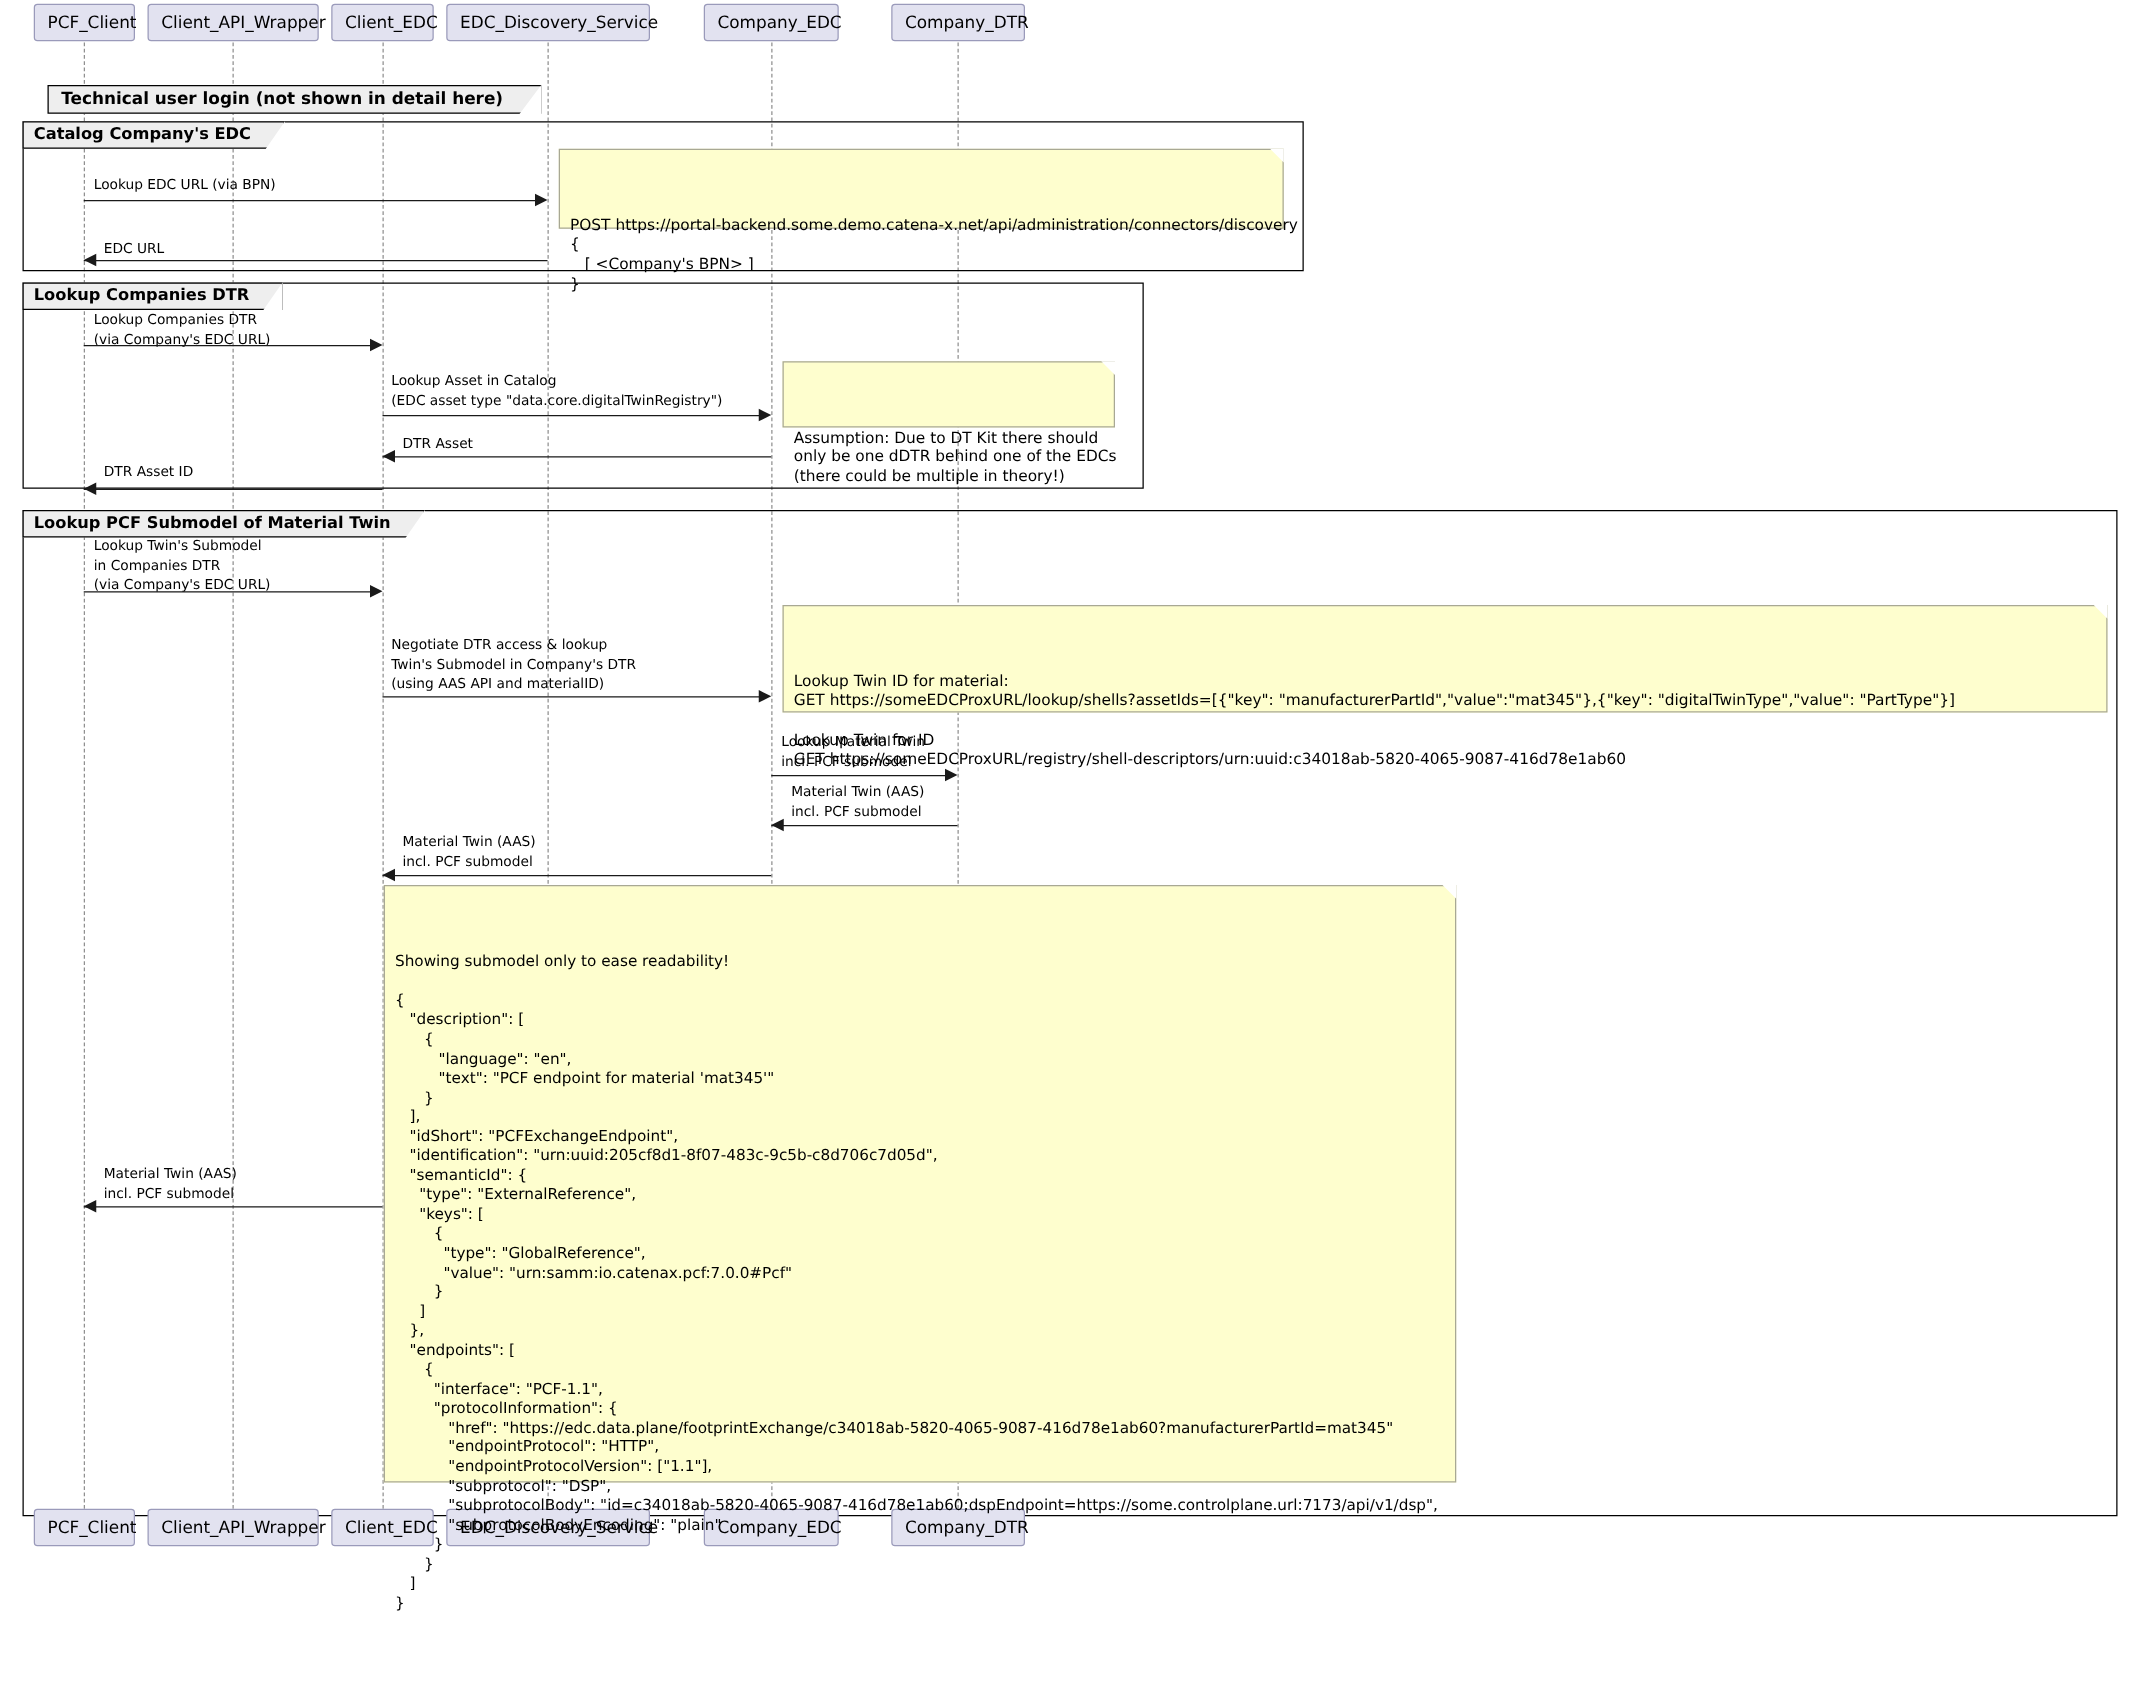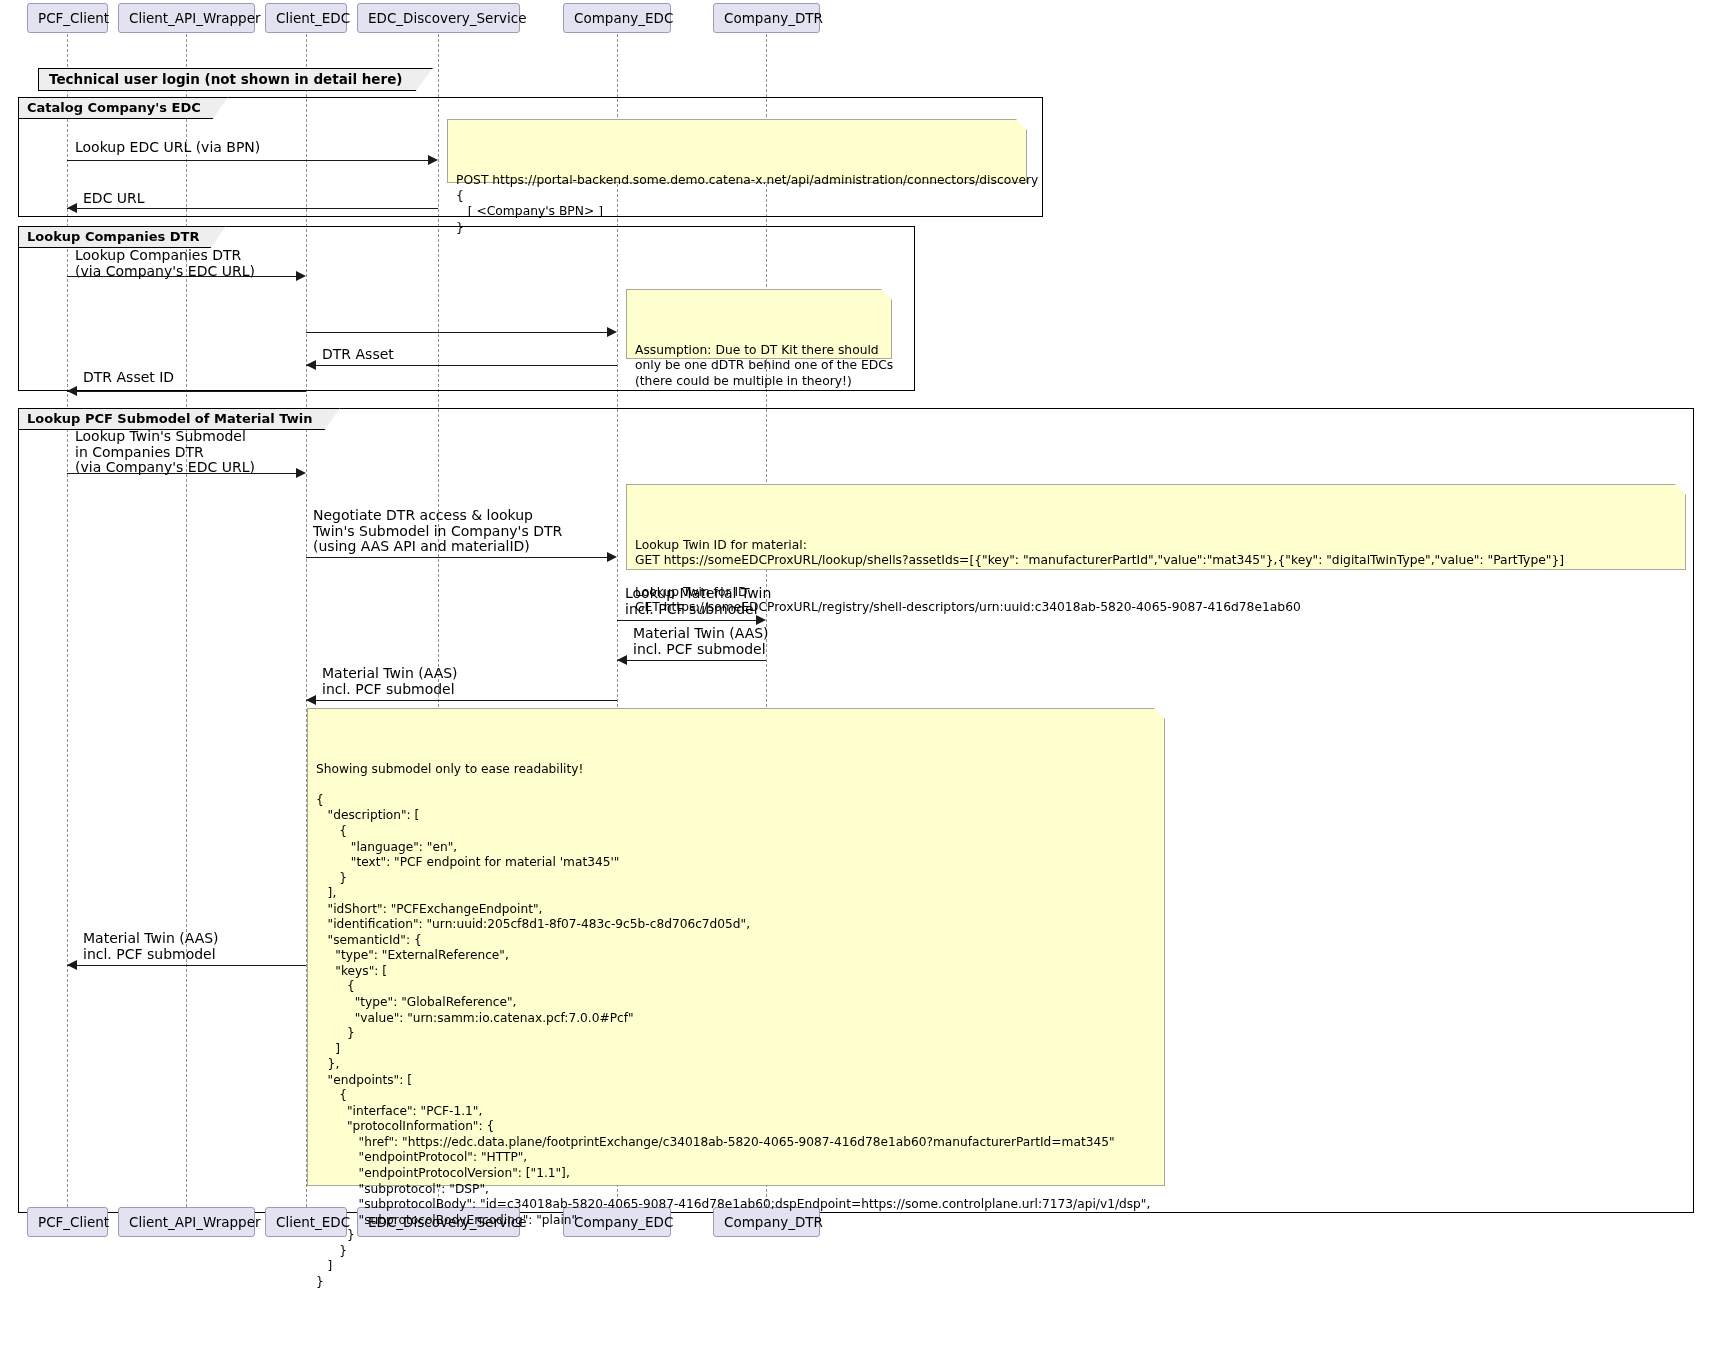--- a/index.html
+++ b/index.html
@@ -110,21 +110,21 @@
   .arrow-head.right {
     border-width: 5px 0 5px 10px;
     border-color: transparent transparent transparent #1A1A1A;
   }
   .arrow-head.left {
     border-width: 5px 10px 5px 0;
     border-color: transparent #1A1A1A transparent transparent;
   }
   .msg-label {
     position: absolute;
-    font-size: 14px;
+    font-size: 11px;
     line-height: 15.5px;
     white-space: pre;
     color: #000;
   }
   
   .note {
     position: absolute;
     box-sizing: border-box;
     background: #FEFECE;
     border: 1px solid #A8A894;
@@ -193,24 +193,26 @@
   <div class="group" style="left:18px; top:226px; width:897px; height:165px;"></div>
   <div class="group-label" style="left:18px; top:226px;">
     <span class="lbl-text">Lookup Companies DTR</span>
   </div>
 
   <div class="msg-label" style="left:75px; top:248px;">Lookup Companies DTR
 (via Company's EDC URL)</div>
   <div class="arrow-line" style="left:67px; top:276px; width:232px;"></div>
   <div class="arrow-head right" style="left:296px; top:271px;"></div>
 
+  <div class="msg-label" style="left:313px; top:297px;">Lookup Asset in Catalog
+(EDC asset type "data.core.digitalTwinRegistry")</div>
   <div class="arrow-line" style="left:306px; top:332px; width:304px;"></div>
   <div class="arrow-head right" style="left:607px; top:327px;"></div>
 
-  <div class="note" style="left:626px; top:289px; width:266px; height:70px;">
+  <div class="note" style="left:626px; top:289px; width:266px; height:53px;">
     <div class="fold"></div>
     <div class="note-body">Assumption: Due to DT Kit there should
 only be one dDTR behind one of the EDCs
 (there could be multiple in theory!)</div>
   </div>
 
   <div class="msg-label" style="left:322px; top:347px;">DTR Asset</div>
   <div class="arrow-line" style="left:306px; top:365px; width:311px;"></div>
   <div class="arrow-head left" style="left:306px; top:360px;"></div>
 

